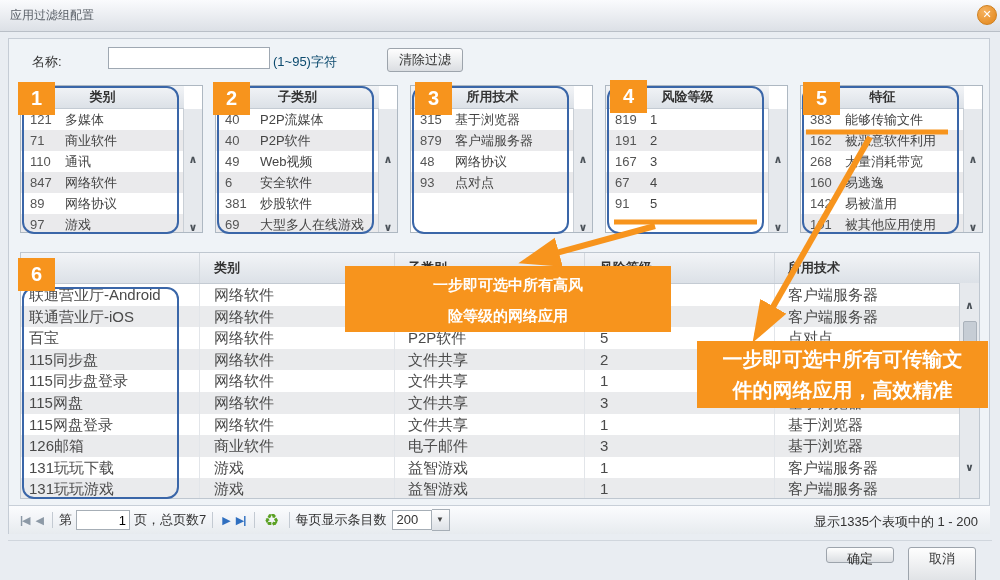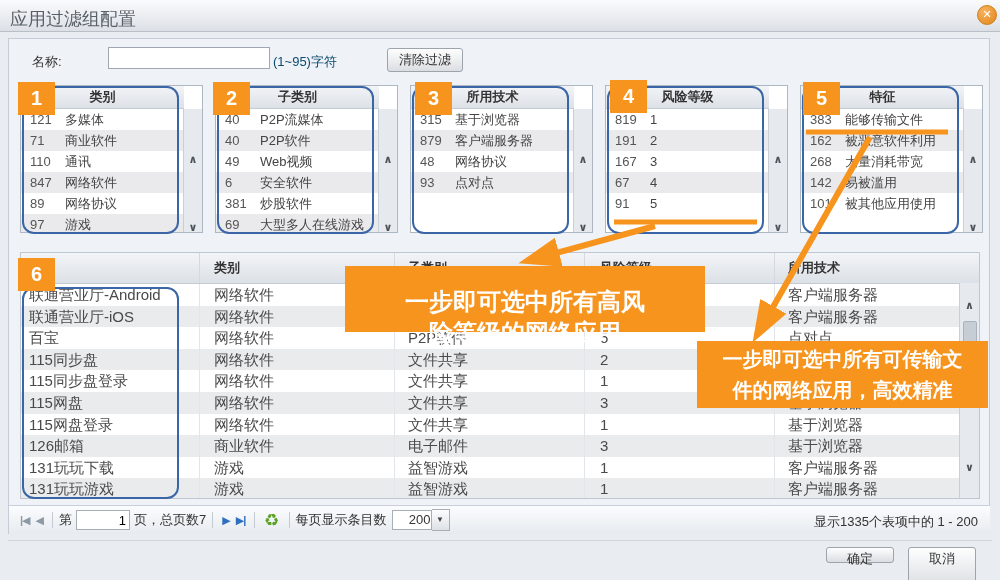--- a/index.html
+++ b/index.html
@@ -1,21 +1,21 @@
 <!DOCTYPE html>
 <html><head>
 <meta charset="utf-8">
 <style>
   html,body{margin:0;padding:0;}
   body{width:1000px;height:580px;position:relative;background:#E9EDF2;
        font-family:"Liberation Sans","DejaVu Sans",sans-serif;overflow:hidden;}
   
   .titlebar{position:absolute;left:0;top:0;width:1000px;height:31px;
     background:linear-gradient(#FAFBFD,#DCE0E6);border-bottom:1px solid #B9BFC7;}
-  .title{position:absolute;left:10px;top:7px;font-size:18px;color:#5A6068;}
+  .title{position:absolute;left:10px;top:7px;font-size:12px;color:#5A6068;}
   .closebtn{position:absolute;right:3px;top:5px;width:18px;height:18px;border-radius:50%;
     background:radial-gradient(circle at 35% 30%,#F6B360,#E8922C 70%);border:1px solid #CE7F1E;
     color:#fff;font-size:11px;font-weight:bold;text-align:center;line-height:17px;cursor:pointer;}
   
   .panel{position:absolute;left:8px;top:38px;width:982px;height:496px;
     background:#EFF3F7;border:1px solid #C5CCD5;box-sizing:border-box;}
   
   .nmlabel{position:absolute;left:32px;top:53px;font-size:13px;color:#333;}
   .nminput{position:absolute;left:108px;top:47px;width:152px;height:18px;border:1px solid #9FA8B2;
     background:#fff;font-size:13px;padding:1px 4px;}
@@ -65,35 +65,35 @@
   .c1{width:195px;padding-left:14px;}
   .c2{width:190px;padding-left:13px;}
   .c3{width:190px;padding-left:15px;}
   .c4{width:185px;padding-left:13px;border-right:none !important;}
   .tsb{position:absolute;right:0;top:30px;bottom:0;width:19px;background:#E6E9ED;border-left:1px solid #C9CFD6;}
   .tsb .up{top:16px}.tsb .dn{top:178px}
   .tsb .thumb{position:absolute;left:3px;top:38px;width:12px;height:28px;background:#C6CDD5;
     border:1px solid #AAB2BB;border-radius:2px;}
   
   .callout{position:absolute;background:#F7941D;color:#fff;font-weight:bold;text-align:center;z-index:45;}
-  #co1{left:345px;top:266px;width:360px;height:66px;font-size:24px;line-height:31px;padding-top:20px;box-sizing:border-box;}
+  #co1{left:345px;top:266px;width:326px;height:66px;font-size:15px;line-height:31px;padding-top:3px;box-sizing:border-box;}
   #co2{left:697px;top:341px;width:291px;height:67px;font-size:20px;line-height:31px;padding-top:3px;box-sizing:border-box;}
   .overlay{position:absolute;left:0;top:0;z-index:50;pointer-events:none;}
   
   .pgbar{position:absolute;left:9px;top:505px;width:981px;height:29px;
     background:linear-gradient(#FBFCFE,#E7EBEF);border-top:1px solid #C8CFD8;
     display:flex;align-items:center;font-size:13px;color:#333;box-sizing:border-box;}
   .pgbar .vsep{width:1px;height:16px;background:#C3CAD2;margin:0 6px;}
   .navico{font-size:11px;font-weight:bold;cursor:pointer;padding:0 3px;letter-spacing:-1px;}
   .gray{color:#8C99A6;} .blue{color:#2F6FC0;}
   .pginput{width:46px;height:16px;border:1px solid #A6AEB6;font-size:13px;text-align:right;
     padding:1px 3px;margin:0 4px;}
   .refresh{color:#5BA124;font-size:17px;cursor:pointer;padding:0 3px;line-height:17px;}
   .ppbox{display:inline-block;width:34px;height:18px;border:1px solid #A6AEB6;background:#fff;
-    line-height:18px;padding-left:4px;margin-left:5px;text-align:right;}
+    line-height:18px;padding-left:4px;margin-left:5px;}
   .pparrow{display:inline-block;width:17px;height:20px;border:1px solid #A6AEB6;border-left:none;
     background:linear-gradient(#FDFDFE,#DDE1E6);text-align:center;font-size:8px;line-height:20px;
     color:#444;vertical-align:top;cursor:pointer;}
   .range{position:absolute;right:12px;top:7px;font-size:13px;color:#333;}
   
   .footer{position:absolute;left:8px;top:540px;width:984px;height:35px;border-top:1px solid #D0D6DD;}
   .okbtn{position:absolute;left:810px;top:6px;width:68px;height:16px;line-height:22px;margin-left:8px;}
   .cancelbtn{position:absolute;left:900px;top:6px;width:68px;height:40px;line-height:22px;}
 </style>
 </head>
@@ -238,20 +238,24 @@
         <span class="num">383</span>
         <span class="lab">能够传输文件</span>
       </div>
       <div class="lbrow">
         <span class="num">162</span>
         <span class="lab">被恶意软件利用</span>
       </div>
       <div class="lbrow">
         <span class="num">268</span>
         <span class="lab">大量消耗带宽</span>
+      </div>
+      <div class="lbrow">
+        <span class="num">160</span>
+        <span class="lab">易逃逸</span>
       </div>
       <div class="lbrow">
         <span class="num">142</span>
         <span class="lab">易被滥用</span>
       </div>
       <div class="lbrow">
         <span class="num">101</span>
         <span class="lab">被其他应用使用</span>
       </div>
     </div>

